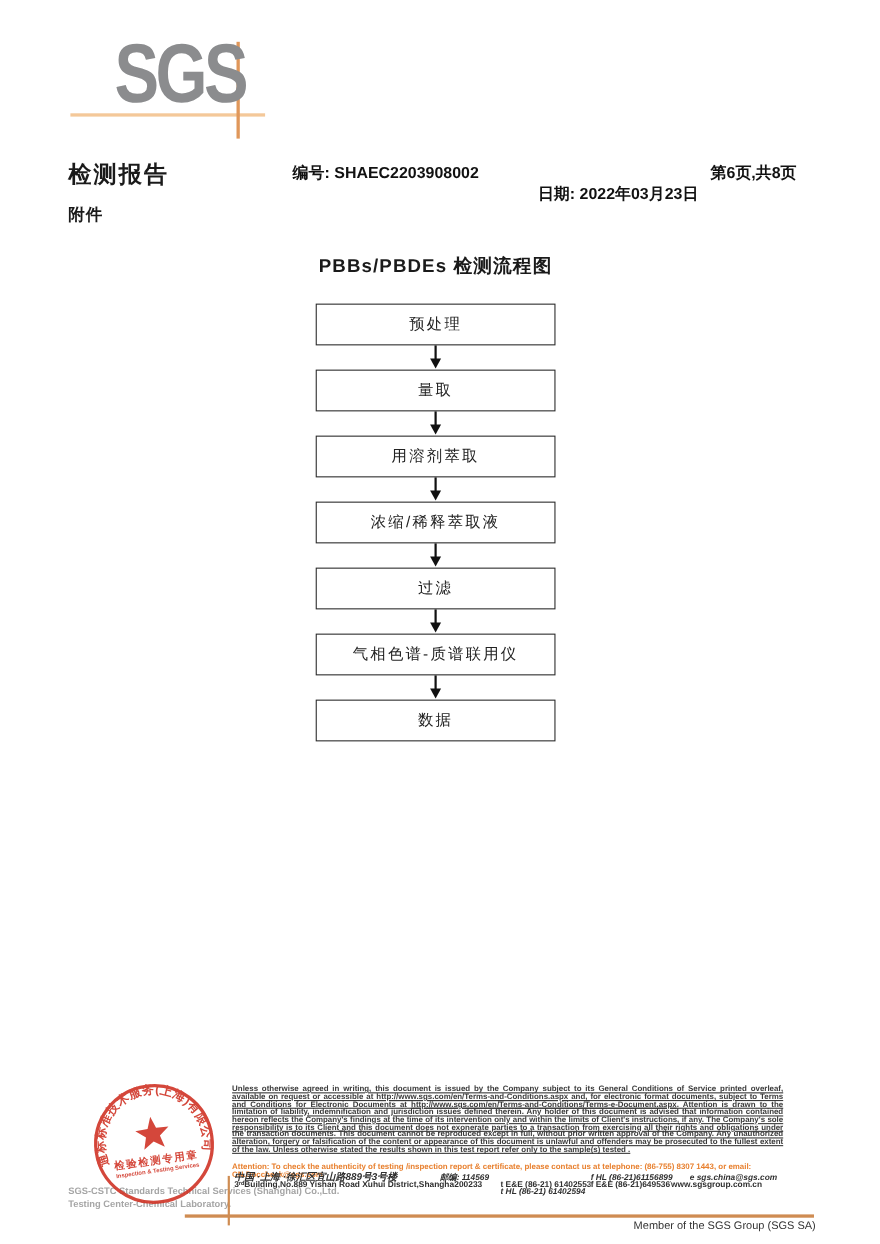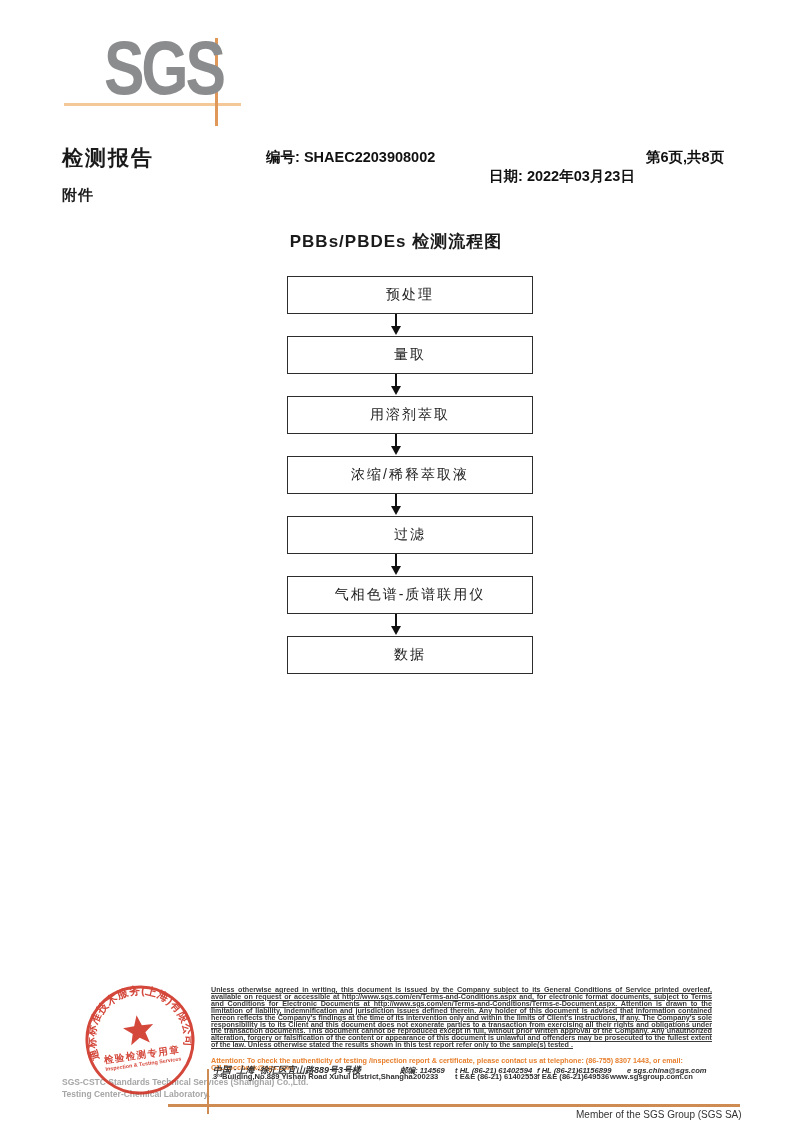--- a/index.html
+++ b/index.html
@@ -22,21 +22,21 @@
   .report-title{ position:absolute; left:62px; top:144px; font-size:21px; font-weight:bold; letter-spacing:2px; }
   .meta{ position:absolute; top:148px; font-size:14.5px; font-weight:bold; color:#111; }
   .meta-no{ left:266px; } .meta-date{ left:489px;margin-top:19px; } .meta-page{ left:646px; }
   .attachment{ position:absolute; left:62px; top:186px; font-size:15px; font-weight:bold; letter-spacing:1px; }
   
   .flow-title{ position:absolute; left:0; top:214px; width:792px; text-align:center;
     font-size:17px; font-weight:bold; letter-spacing:1px;margin-top:16px; }
   
   .flowchart{ position:absolute; left:287px; top:276px; width:218px; }
   .flow-box{
-    width:246px; height:38px; border:1.5px solid #2d2d2d; background:#fff;
+    width:218px; height:38px; border:1.5px solid #2d2d2d; background:#fff;
     display:flex; align-items:center; justify-content:center;
     font-size:14px; color:#222; letter-spacing:2px;
   }
   .flow-arrow{ height:22px; display:flex; justify-content:center; }
   .flow-arrow .shaft{ width:2.5px; height:13px; background:#111; position:relative; }
   .flow-arrow .shaft::after{
     content:""; position:absolute; top:12px; left:-3.9px;
     border-left:5px solid transparent; border-right:5px solid transparent;
     border-top:9px solid #111;
   }
@@ -56,21 +56,21 @@
   .stamp{ position:absolute; left:70px; top:978px; width:140px; height:126px; opacity:0.9; }
   .v-line{ position:absolute; left:207px; top:1069px; width:2px; height:45px; background:#cf8c52; }
   .h-line{ position:absolute; left:168px; top:1104px; width:572px; height:2.5px; background:#cf8c52; }
   .addr-row{ position:absolute; left:213px; width:500px; display:flex; color:#2f2f2f; font-weight:bold; }
   .addr-row-en{ top:1072px; font-size:7.6px; }
   .addr-row-cn{ top:1064px; font-size:9px;font-style:italic; }
   .addr-row span{ display:block; white-space:nowrap; overflow:hidden; }
   .addr-row-en .c1{ width:200px; } .addr-row-en .c2{ width:42px; }
   .addr-row-en .c3{ width:82px; } .addr-row-en .c4{ width:73px; } .addr-row-en .c5{ flex:1; }
   .addr-row-cn .c1{ width:187px; } .addr-row-cn .c2{ width:55px; font-size:7.6px; padding-top:2px; }
-  .addr-row-cn .c3{ width:82px; font-size:7.6px; padding-top:2px; }
+  .addr-row-cn .c3{ width:82px; font-size:7.6px; padding-top:2px;margin-top:12px; }
   .addr-row-cn .c4{ width:90px; font-size:7.6px; padding-top:2px; }
   .addr-row-cn .c5{ flex:1; font-size:7.6px; padding-top:2px; }
   .member{ position:absolute; left:540px; top:1109px; font-size:10px; color:#333;margin-left:36px; }
 </style>
 </head>
 <body>
 
 <div class="page">
 
   <div class="logo">

